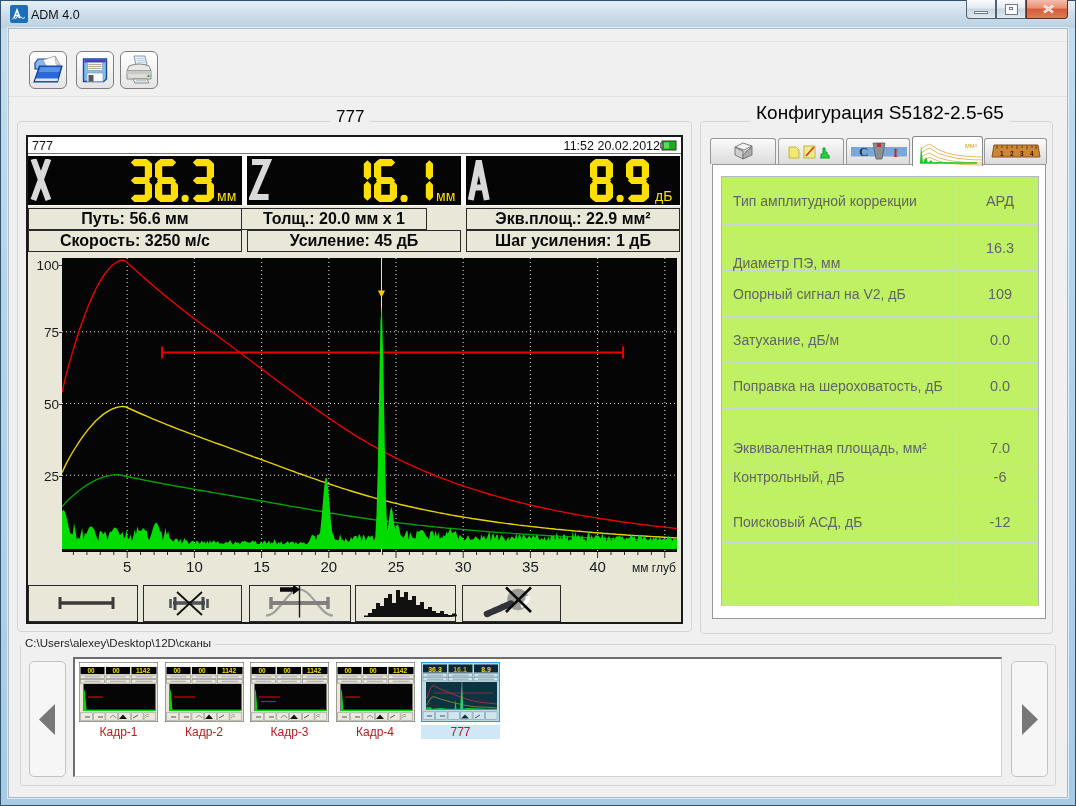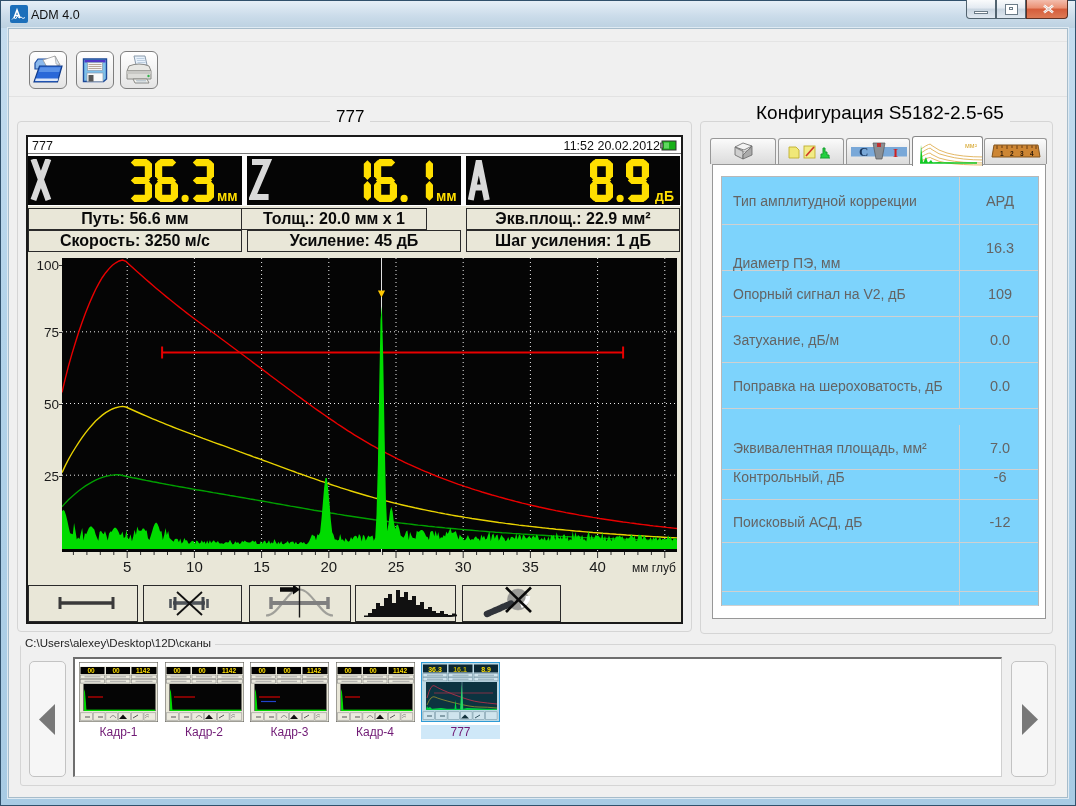--- a/index.html
+++ b/index.html
@@ -2,29 +2,29 @@
 <html><head><meta charset="utf-8"><style>
 *{margin:0;padding:0;box-sizing:border-box}
 html,body{width:1076px;height:806px;overflow:hidden}
 body{font-family:"Liberation Sans",sans-serif;position:relative;background:#f0f0f0}
 .abs{position:absolute}
 .gbox{position:absolute;border:1px solid #d5d5d5;border-radius:4px}
 .gtitle{position:absolute;background:#f0f0f0;padding:0 6px;font-size:17px;color:#000;white-space:nowrap}
 .infobox{position:absolute;height:21.5px;background:#e9e7d8;border:1.5px solid #2a2a2a;color:#0a0a0a;
   font-size:16px;font-weight:bold;text-align:center;line-height:19px}
 .mbox{position:absolute;top:19px;width:214px;height:49px;background:#050505}
-.munit{position:absolute;top:31.5px;font-size:14px;font-weight:bold;color:#ffdf00}
+.munit{position:absolute;top:31.5px;font-size:14px;font-weight:normal;color:#ffdf00}
 .tab{position:absolute;top:138px;height:26px;background:linear-gradient(#fbfbfb,#ececec 45%,#dcdcdc);
   border:1px solid #989898;border-bottom:none;border-radius:3px 3px 0 0}
 .cell{position:absolute;top:0;height:37px;background:#e9e7d8;border:1.5px solid #2a2a2a}
 .trow{position:absolute;left:0;width:100%;border-bottom:1px solid #d0d0d0}
 .tlabel{position:absolute;left:11px;font-size:14px;color:#646464;white-space:nowrap}
 .tvalue{position:absolute;left:238px;width:80px;text-align:center;font-size:14.5px;color:#646464}
 .thumb{position:absolute;top:0;width:79px;height:60px}
-.tcap{position:absolute;top:63px;width:79px;text-align:center;font-size:12px;color:#701a75}
+.tcap{position:absolute;top:63px;width:79px;text-align:center;font-size:12px;color:#b91c1c}
 .navbtn{position:absolute;top:661px;width:37px;height:116px;background:#f6f6f6;border:1px solid #c3c3c3;border-radius:5px}
 </style></head><body>
 <div class="abs" style="left:0;top:0;width:1076px;height:806px;background:linear-gradient(#c6ddef,#b2d3ea 40%,#a8cbe4);border:1px solid #31516c"></div>
 <div class="abs" style="left:1px;top:1px;width:1074px;height:27px;background:linear-gradient(#e6eff7,#cbdcea 55%,#bcd1e1)"></div>
 <div class="abs" style="left:8px;top:28px;width:1060px;height:770px;background:#f0f0f0;border:1px solid #a6bccb;box-shadow:0 0 0 1px #dfeaf2"></div>
 
 <div class="abs" style="left:10px;top:5px;width:18px;height:18px;background:#1c6fba;border-radius:2px">
  <svg width="18" height="18">
       <path d="M4,13 L7,5 L10,13 M5.5,10.5 h3.5" stroke="#fff" stroke-width="1.6" fill="none"></path>
  <path d="M2,14.5 l2,-2 1.5,1.5 2,-3 1.5,2 2,-1 2,1.5 2,-1" stroke="#fff" stroke-width="0.9" fill="none"></path>
@@ -345,21 +345,21 @@
 <path d="M2,8 q10,-7 10,-4 q8,6 16,8 q14,4 38,4"></path>
 <path d="M2,12 q10,-7 10,-4 q8,6 16,7 q14,4 38,4"></path>
 <path d="M2,16 q10,-6 10,-3 q8,5 16,6 q14,3 38,3"></path>
 <path d="M2,20 q10,-5 10,-3 q8,4 16,5 q14,2 38,2"></path>
         </g>
 <text x="58" y="7" font-size="7" fill="#d8a830" text-anchor="end">мм²</text>
 <polygon points="1,22 2,4 4,22 7,16 9,22 12,19 14,22 20,21 24,22 30,21.6 36,22" fill="#12c825"></polygon>
 <line x1="1" y1="22" x2="58" y2="22" stroke="#12c825" stroke-width="1.4"></line>
       </g>
     </svg></div>
-<div class="abs" style="left:721px;top:176px;width:318px;height:430px;border:1px solid #b8b8b8;background:#7dd3fc">
+<div class="abs" style="left:721px;top:176px;width:318px;height:430px;border:1px solid #b8b8b8;background:#bef264">
     <div class="trow" style="top:0px;height:48px">
       <div class="tlabel" style="top:16px">Тип амплитудной коррекции</div>
       <div class="tvalue" style="top:16px">АРД</div>
       <div class="abs" style="left:237px;top:0;width:1px;height:48px;background:#d0d0d0"></div>
     </div>
     <div class="trow" style="top:48px;height:46px">
       <div class="tlabel" style="top:30px">Диаметр ПЭ, мм</div>
       <div class="tvalue" style="top:15px">16.3</div>
       <div class="abs" style="left:237px;top:0;width:1px;height:46px;background:#d0d0d0"></div>
     </div>

